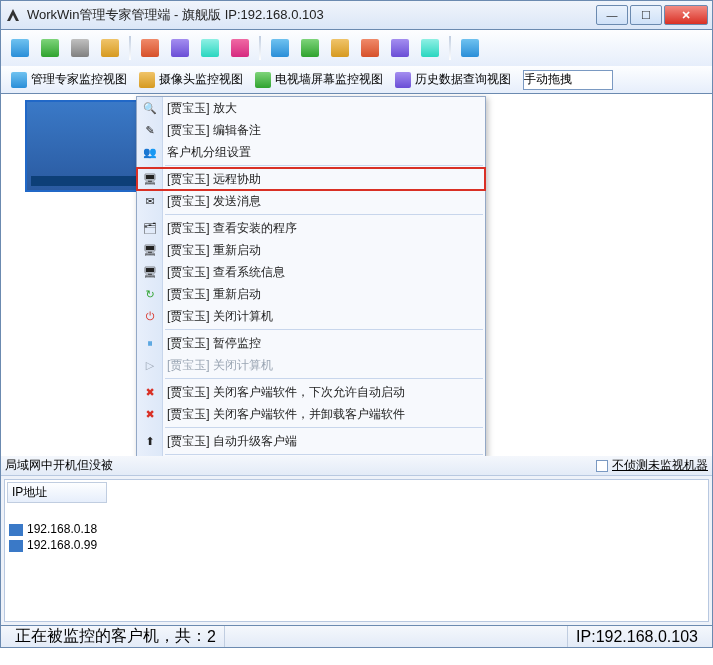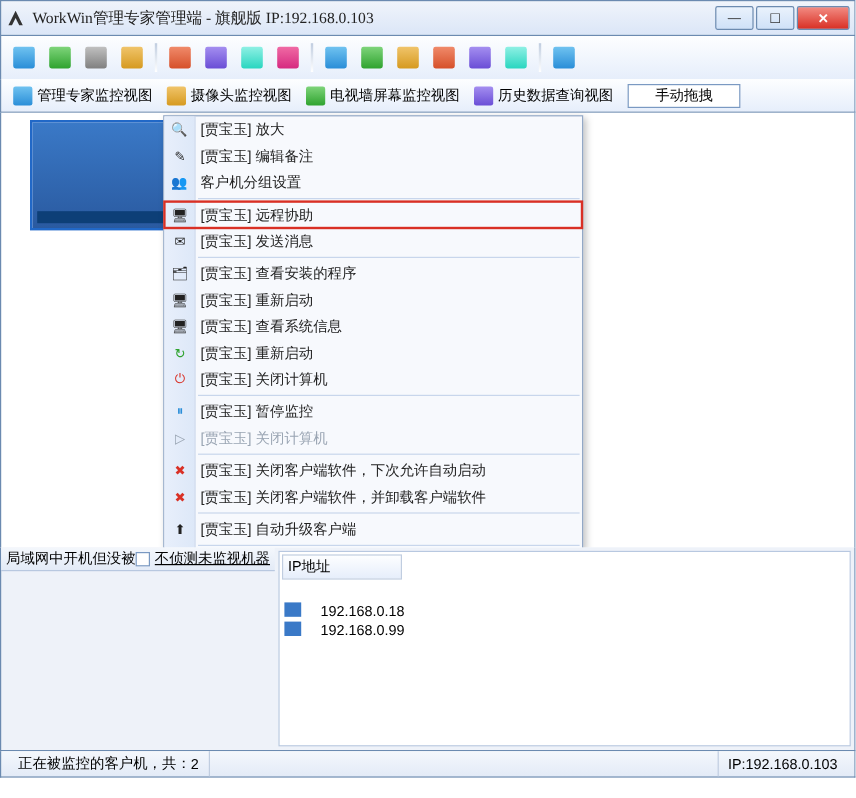--- a/index.html
+++ b/index.html
@@ -1,67 +1,67 @@
 <!DOCTYPE html>
 <html><head>
 <meta charset="utf-8">
 <style>
 * { box-sizing: border-box; margin: 0; padding: 0; font-family: "Microsoft YaHei", "SimSun", sans-serif; }
 body { background: #fff; width: 713px; height: 665px; overflow: hidden; font-size: 12px; }
 
 
 .titlebar { height: 30px; background: linear-gradient(#f0f4fb, #dbe6f7); border: 1px solid #6b8ab0; display: flex; align-items: center; padding: 0 4px; }
 .titlebar .app-icon { width: 16px; height: 16px; margin-right: 6px; }
-.titlebar .title { flex: 1; color: #222; font-size: 13px; font-family: Liberation Serif, serif; }
+.titlebar .title { flex: 1; color: #222; font-size: 13px; }
 .winbtns { display: flex; margin-left: auto; }
 .winbtn { width: 32px; height: 20px; margin-left: 2px; border: 1px solid #6b8ab0; background: linear-gradient(#eaf2fc,#cfe1f8); display:flex; align-items:center; justify-content:center; font-size:11px; color:#333; border-radius:2px;}
 .winbtn.close { background: linear-gradient(#f28b82,#d93025); color:#fff; width:44px; }
 .winbtn.close::before { content:"✕"; font-weight:bold; }
 .winbtn.min::before { content:"—"; }
 .winbtn.max::before { content:"☐"; }
 
 
 .toolbar1 { height: 36px; background: linear-gradient(#fdfeff,#e6eefb); border-left:1px solid #6b8ab0; border-right:1px solid #6b8ab0; display:flex; align-items:center; padding: 0 6px; gap:4px; }
 .tbtn { width:26px; height:26px; display:flex; align-items:center; justify-content:center; border:1px solid transparent; border-radius:2px; }
 .tsep { width:2px; height:24px; background: linear-gradient(#c0cde0,#fff); margin:0 2px;}
 
 
 .toolbar2 { height: 28px; background: linear-gradient(#fdfeff,#e6eefb); border:1px solid #6b8ab0; border-top:none; display:flex; align-items:center; padding: 0 6px; gap:4px; font-size:12px; }
 .tab { display:flex; align-items:center; gap:4px; padding:2px 4px;text-align:center; }
 .tab .sicon { width:16px; height:16px; }
-.tb2-select { margin-left:4px; border:1px solid #7a99c2; background:#fff; height:20px; padding:0 22px; min-width:90px; display:flex; align-items:center; }
+.tb2-select { margin-left:4px; border:1px solid #7a99c2; background:#fff; height:20px; padding:0 0; min-width:90px; display:flex; align-items:center; }
 
 
 .main { position:relative; height: 362px; border-left:1px solid #6b8ab0; border-right:1px solid #6b8ab0; background:#fff; overflow:hidden; }
 .thumb { position:absolute; left:24px; top:6px; width:130px; }
 .thumb-img { width:130px; height:92px; background: linear-gradient(#3a79c7,#2a5aa0); border:2px solid #2168c7; position:relative; }
 .thumb-img::after { content:""; position:absolute; left:4px; bottom:4px; right:4px; height:10px; background:#0d3f77; }
 .thumb-label { text-align:center; padding-top:2px; font-size:12px; }
 
 
 .ctxmenu { position:absolute; left:135px; top:2px; width:350px; background:#f7f9fd; border:1px solid #93a8c6; box-shadow: 2px 2px 6px rgba(0,0,0,.25); z-index:100; }
 .ctxmenu .strip { position:absolute; left:0; top:0; bottom:0; width:26px; background:linear-gradient(to right,#e8effb,#dde8f8); border-right:1px solid #c8d6ec; }
 .mi { position:relative; height:22px; display:flex; align-items:center; padding-left:30px; font-size:12px; color:#222; }
 .mi .micon { position:absolute; left:5px; width:16px; height:16px; display:flex; align-items:center; justify-content:center; font-size:11px; }
 .mi.disabled { color:#9aa5b3; }
 .msep { height:1px; margin:2px 2px 2px 28px; background:#c8d6ec; }
 .mi.highlight { outline:2px solid #d93025; outline-offset:-1px; z-index:2; }
 
 
-.lower { border:1px solid #6b8ab0; border-top:none; height:170px; background:#eef2f9; display:flex; }
+.lower { border:1px solid #6b8ab0; border-top:none; height:170px; background:#eef2f9; display:flex; flex-direction:column; }
 .lower-header { height:20px; display:flex; align-items:center; padding:0 4px; background:linear-gradient(#f4f7fc,#e3ebf7); border-bottom:1px solid #b8c8e0; font-size:12px; }
 .lower-header .rightchk { margin-left:auto; display:flex; align-items:center; gap:4px;text-decoration:underline; }
 .checkbox { width:12px; height:12px; border:1px solid #7a99c2; background:#fff; }
 .lower-body { flex:1; background:#fff; margin:3px; border:1px solid #b8c8e0; padding:2px; font-size:12px; }
 .colhdr { background:linear-gradient(#fdfeff,#e6eefb); border:1px solid #c0cde0; padding:1px 4px; margin-bottom:18px; display:inline-block; min-width:100px; }
-.iprow { display:flex; align-items:flex-start; gap:16px; padding:1px 2px; }
+.iprow { display:flex; align-items:flex-end; gap:4px; padding:1px 2px; }
 .iprow .ipicon { width:14px; height:12px; background:#3a79c7; }
 
 
-.status { height:22px; border:1px solid #6b8ab0; border-top:none; background:linear-gradient(#f4f7fc,#e3ebf7); display:flex; align-items:flex-start; padding:0 6px; font-size:12px; }
+.status { height:22px; border:1px solid #6b8ab0; border-top:none; background:linear-gradient(#f4f7fc,#e3ebf7); display:flex; align-items:flex-start; padding:0 6px; font-size:16px; }
 .status .cell { padding:0 8px; border-right:1px solid #c0cde0; height:100%; display:flex; align-items:center; }
 .status .cell:last-child { border:none; }
 
 
 .ic { width:18px; height:18px; border-radius:2px; }
 .c1{background:linear-gradient(#6fc2f0,#2a8ed8);} .c2{background:linear-gradient(#7ed47a,#2fa32f);}
 .c3{background:linear-gradient(#f0c46a,#d69a20);} .c4{background:linear-gradient(#f08a6a,#d6502a);}
 .c5{background:linear-gradient(#a48ef0,#6a4ed6);} .c6{background:linear-gradient(#8ef0e4,#2ad6c0);}
 .c7{background:linear-gradient(#f06aa4,#d62a80);} .c8{background:linear-gradient(#c0c0c0,#808080);}
 </style>

